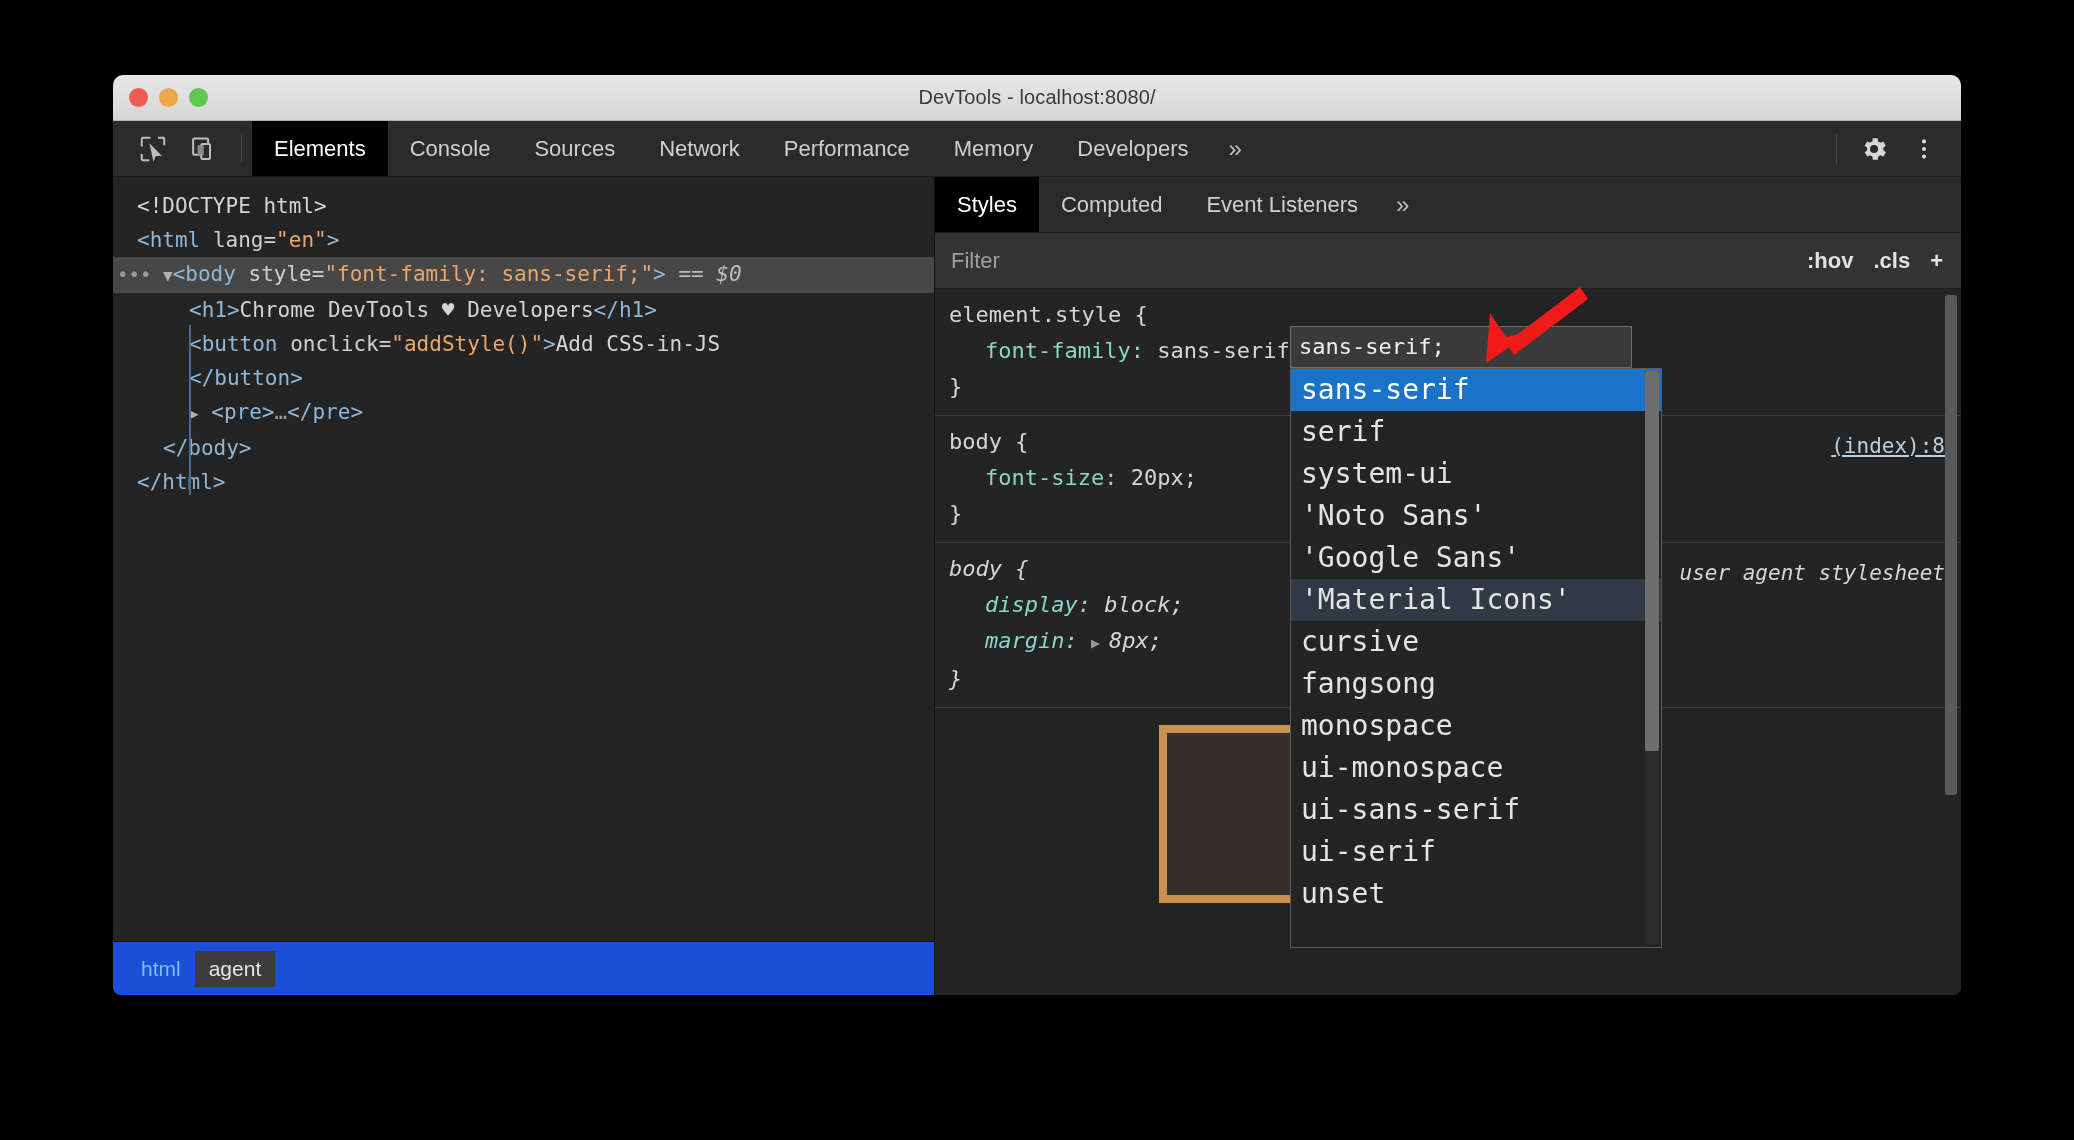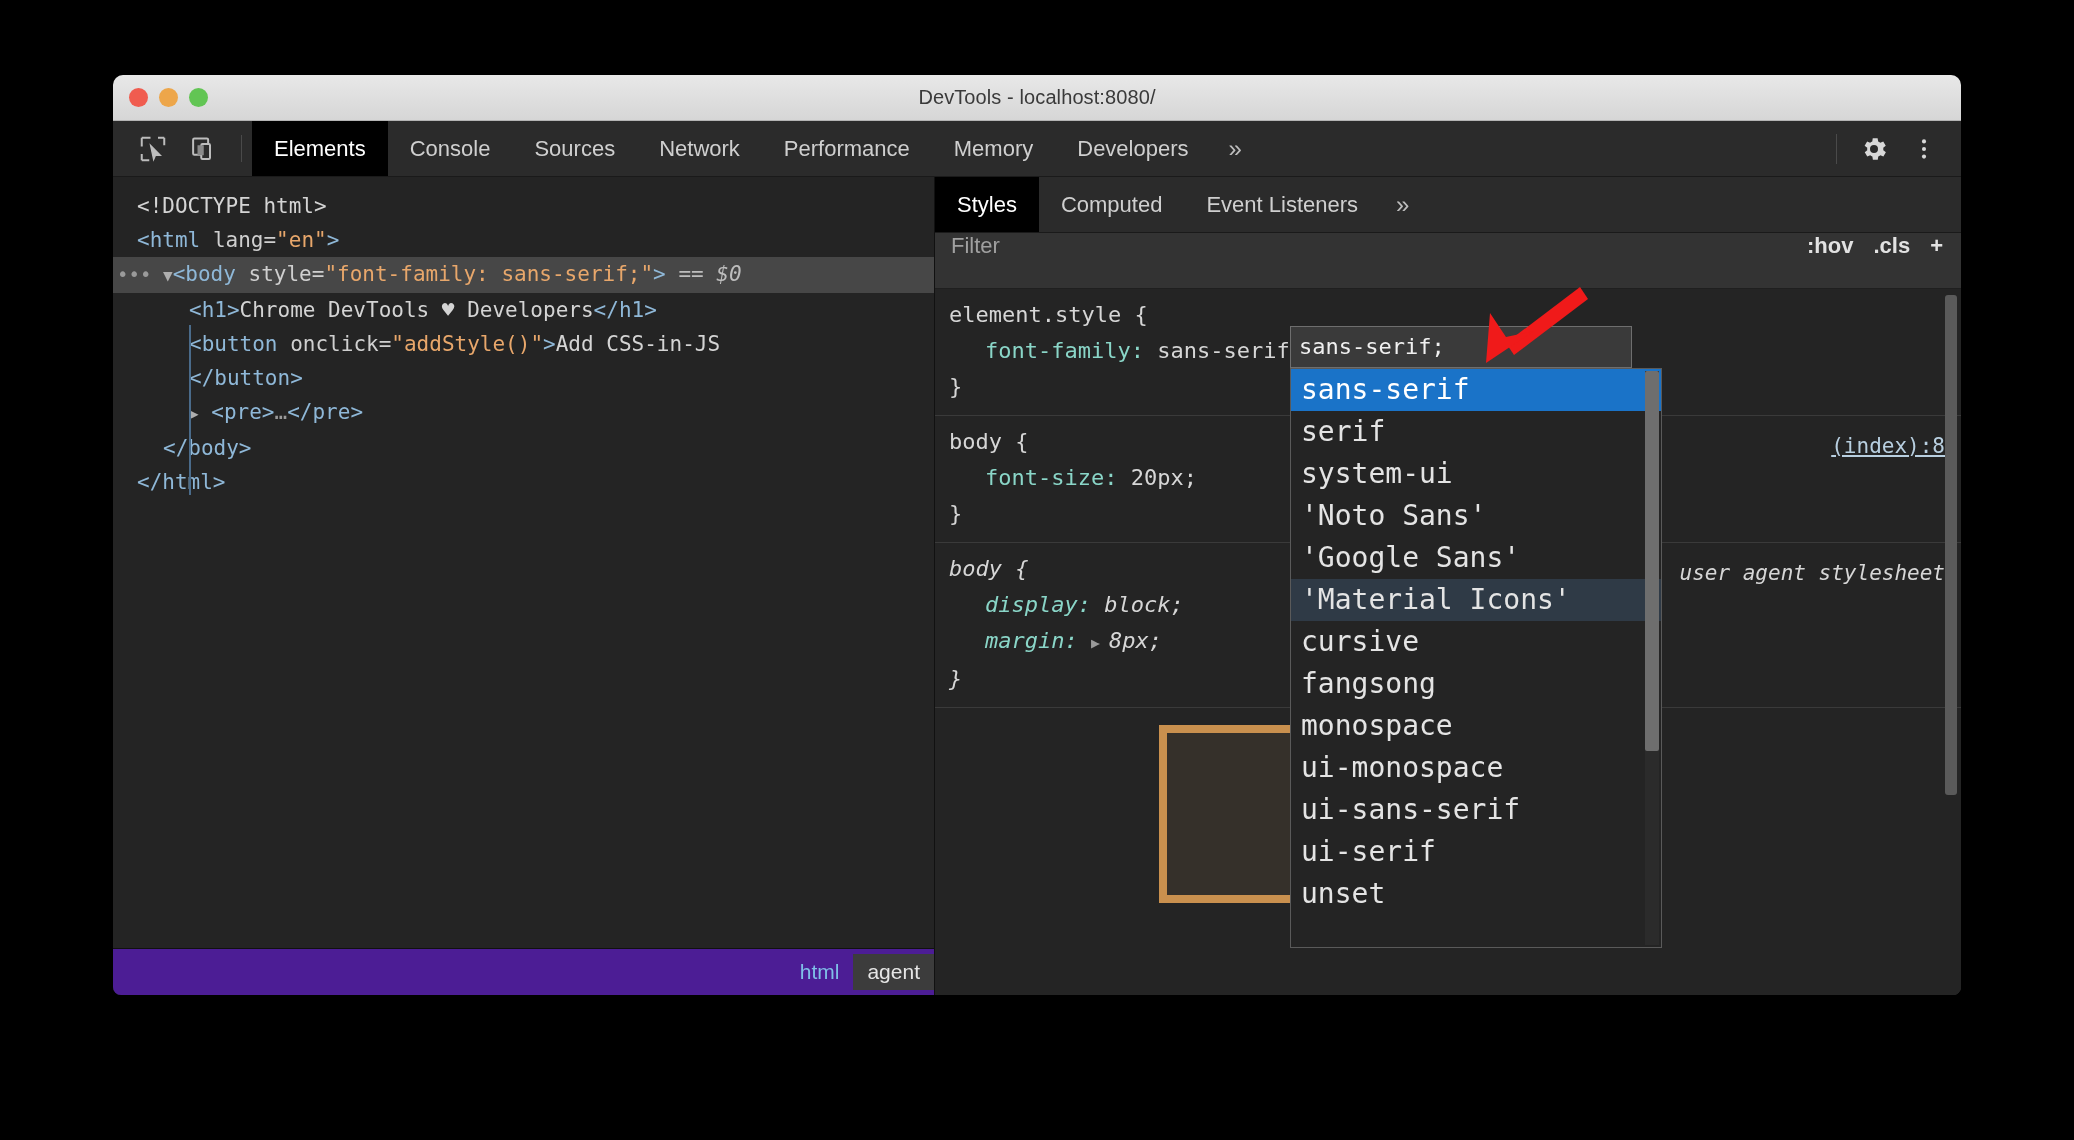--- a/index.html
+++ b/index.html
@@ -91,36 +91,35 @@
   .tw { color:#8fb8d8; }
   .attr { color: #cfcfcf; }
   .attrval { color: #e8a76b; }
   .txt { color: #d4d4d4; }
   .dim { color: #9a9a9a; }
   .eqd { color: #bdbdbd; font-style: italic; }
   .arrow-t { color:#aeaeae; font-size: 16px; }
   .guide { position:absolute; left: 0; top:0; bottom:0; width:2px; background:#4a6b8a; }
 
   .crumbs {
-    height: 47px; background: #4c1d95; border-top: 1px solid #111;
+    height: 54px; background: #1d4ed8; border-top: 1px solid #111;
     display:flex; align-items:center; padding-left: 14px;
     font-size: 21px;
-    justify-content: flex-end;
   }
   .crumb { padding: 6px 14px; color: #7fbfe8; }
   .crumb.active { background: #3c3c3c; color: #e6e6e6; }
 
   
   .styles-panel { flex:1; background: #2b2b2b; display:flex; flex-direction:column; position:relative; }
   .styles-tabs { height: 56px; display:flex; align-items:stretch; background:#2b2b2b; border-bottom:1px solid #1a1a1a; }
   .stab { display:flex; align-items:center; padding: 0 22px; font-size: 22px; color:#cfcfcf; }
   .stab.active { background:#000; color:#fff; }
   .stab.chev { font-size: 24px; color:#bdbdbd; padding: 0 16px; }
 
-  .filterbar { height: 56px; display:flex; align-items:flex-start; background:#333333; border-bottom:1px solid #1f1f1f; }
+  .filterbar { height: 56px; display:flex; align-items:center; background:#333333; border-bottom:1px solid #1f1f1f; }
   .filter-input {
     flex:1; background:#333333; border:none; outline:none;
     font-family:"Liberation Sans", sans-serif; font-size: 22px; color:#d0d0d0;
     padding-left: 16px;
   }
   .filter-input::placeholder { color: #a0a0a0; }
   .filter-actions { display:flex; align-items:center; gap: 20px; padding: 0 18px; }
   .fa { font-size: 22px; color: #e2e2e2; font-weight: bold; }
   .plus-wrap { display:flex; flex-direction:column; align-items:flex-end; }
 

